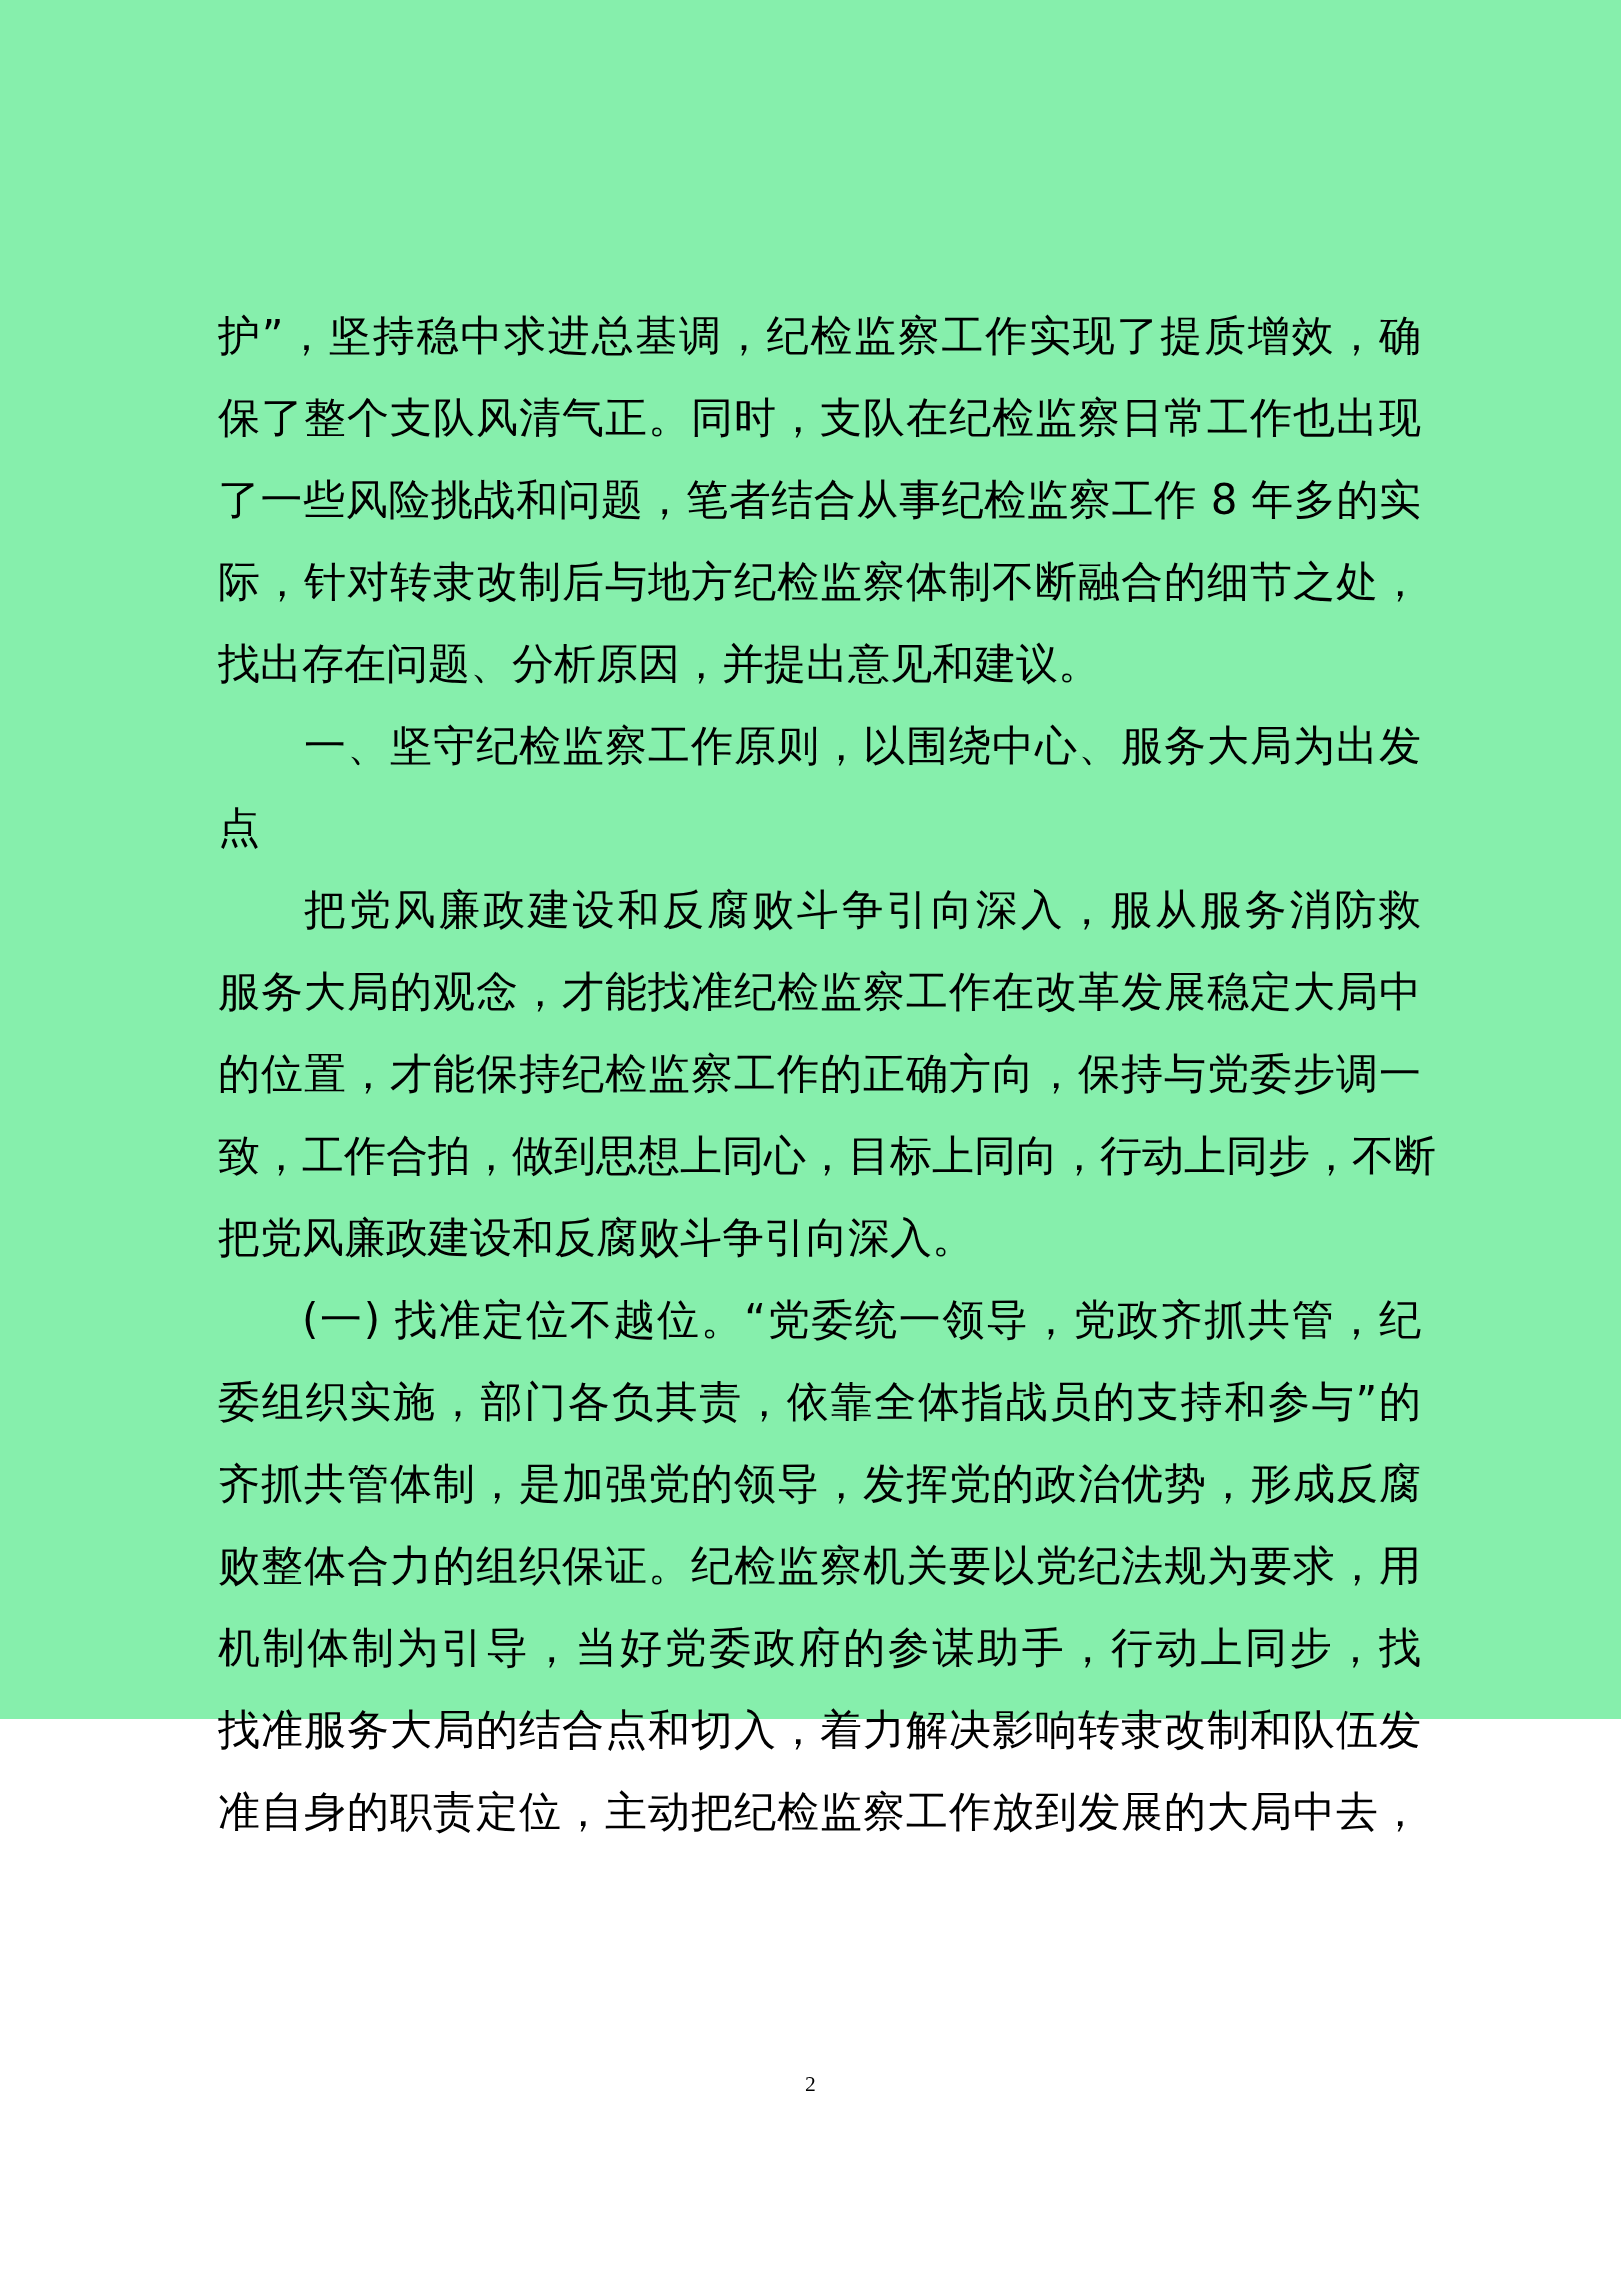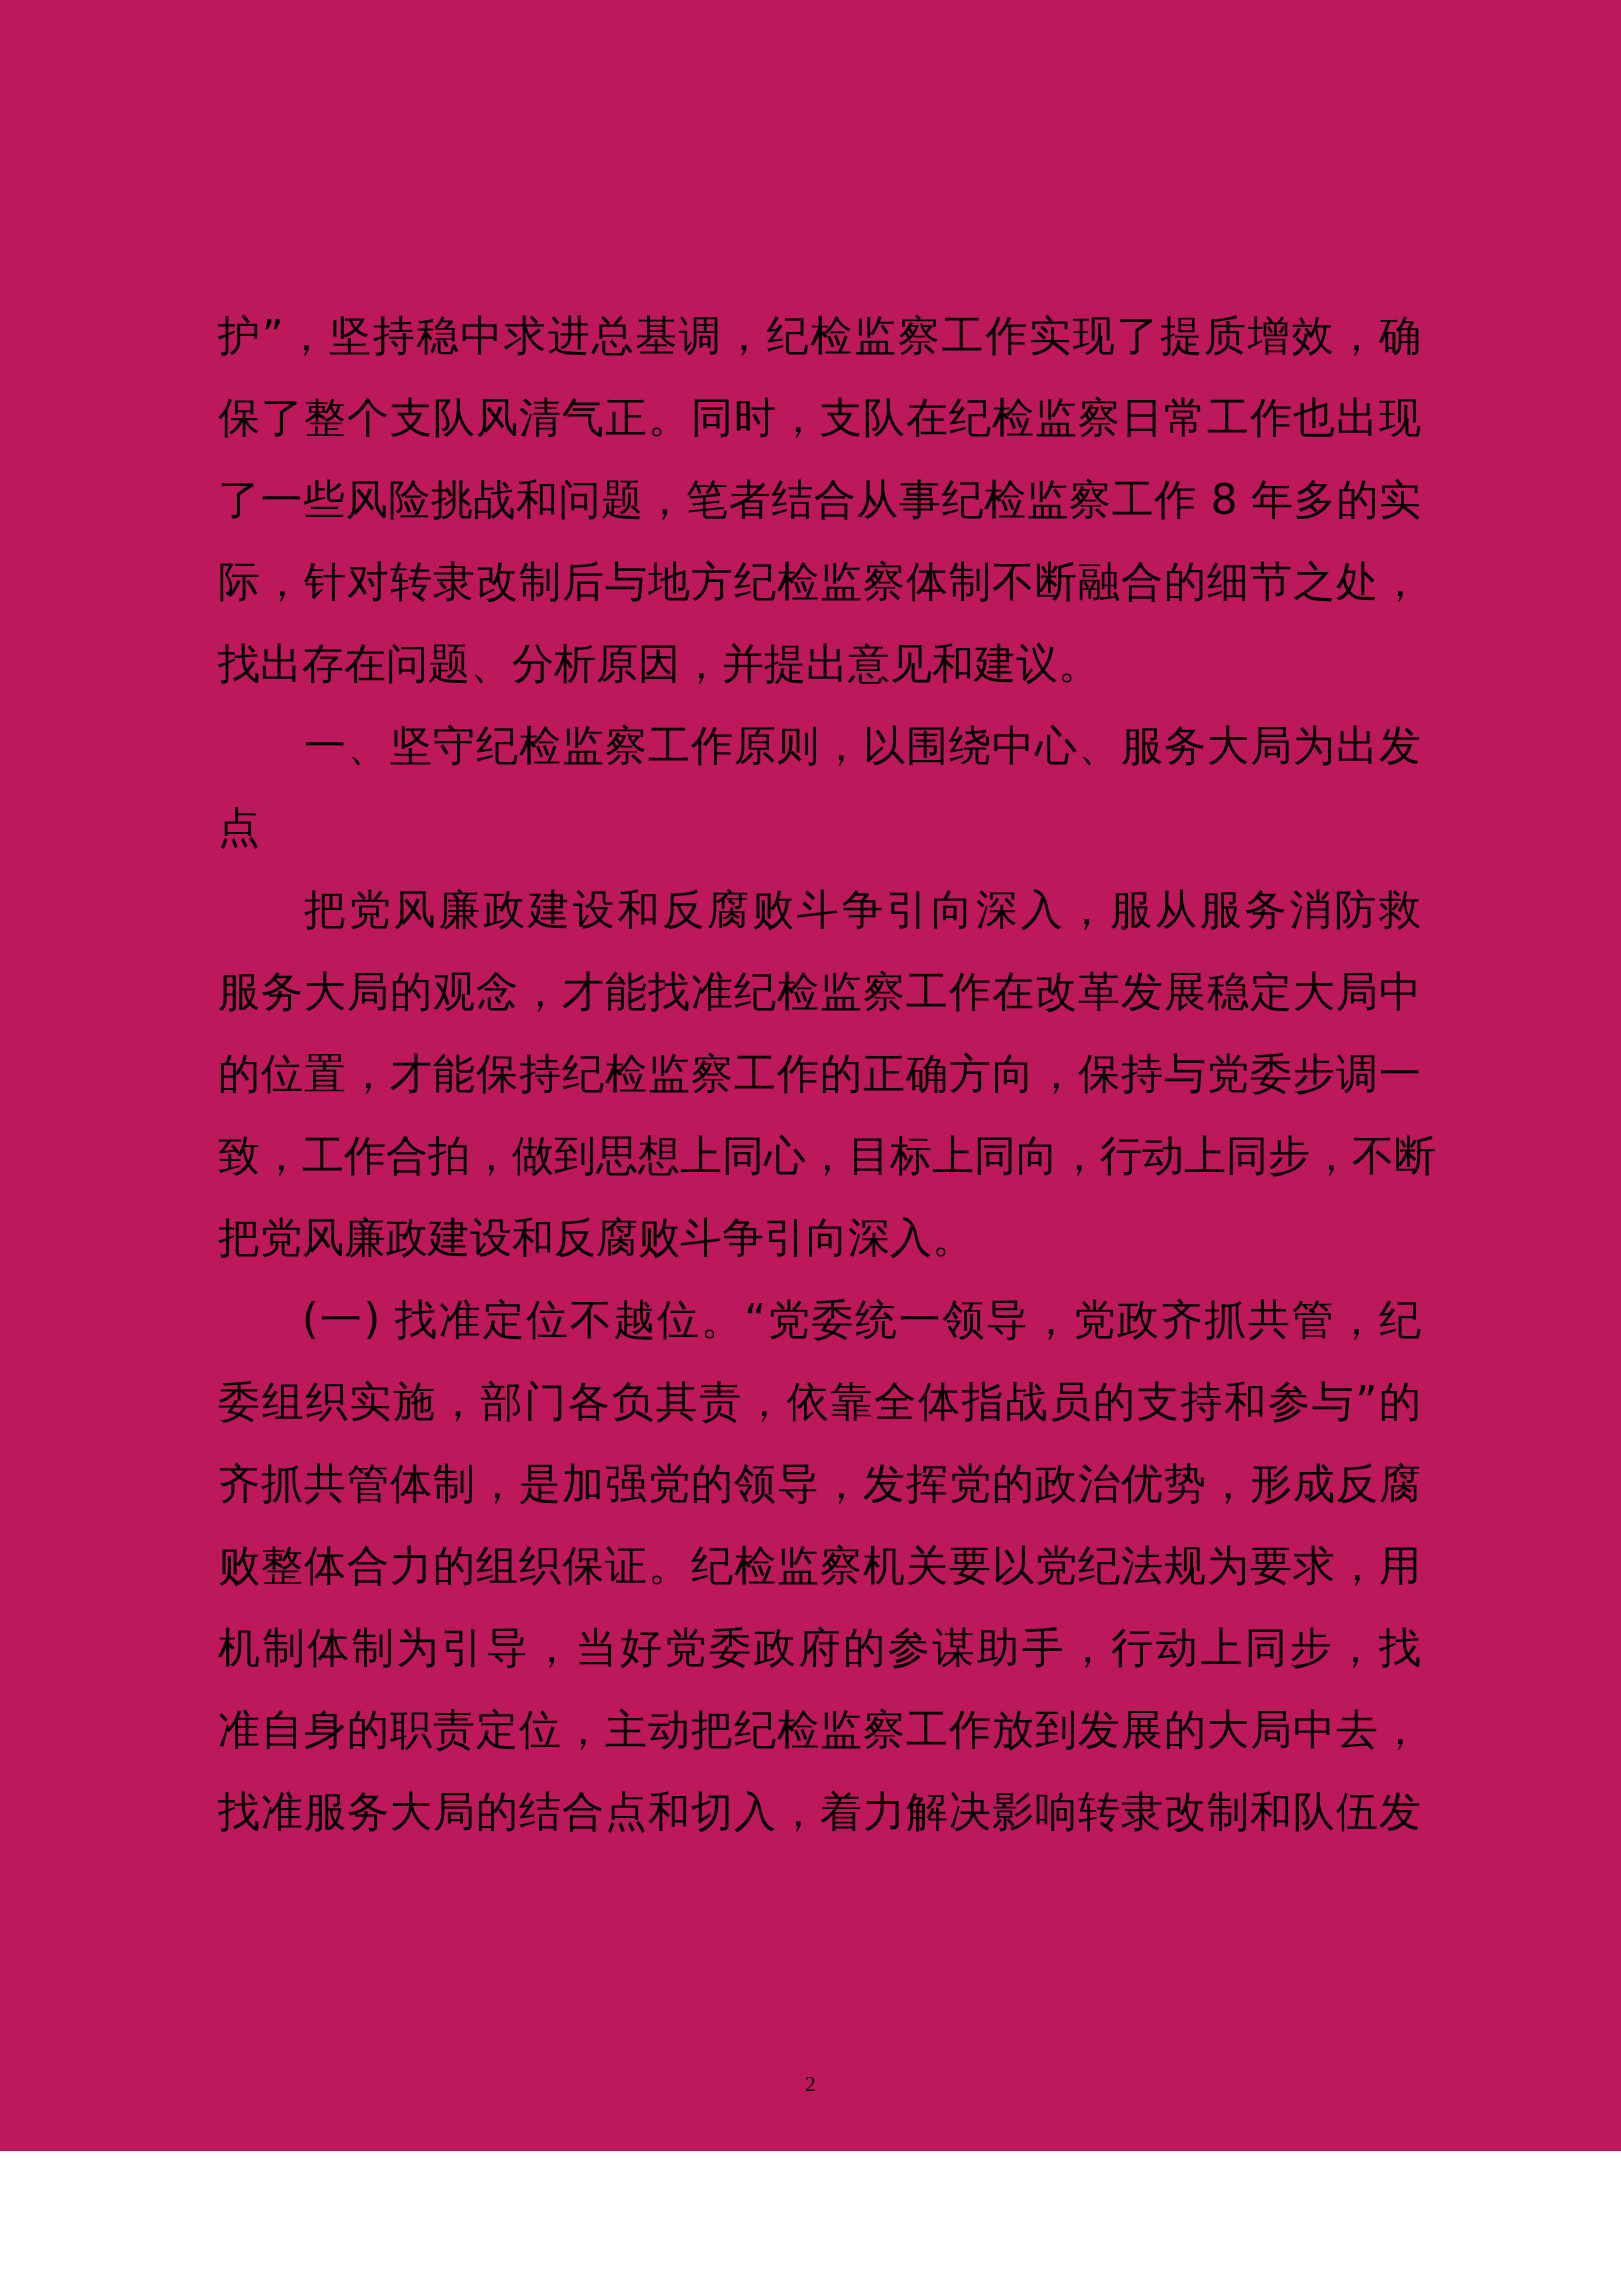--- a/index.html
+++ b/index.html
@@ -11,22 +11,22 @@
     width: 1621px;
     height: 2293px;
     position: relative;
     overflow: hidden;
   }
   .page {
     position: absolute;
     left: 0;
     top: 0;
     width: 1621px;
-    height: 2151px;
-    background: #be185d;
+    height: 1719px;
+    background: #86efac;
   }
   .body-text {
     position: absolute;
     left: 218px;
     top: 295px;
     width: 1203px;
     font-family: "DejaVu Sans", "Liberation Sans", sans-serif;
     font-size: 42px;
     line-height: 82px;
     color: #000000;
@@ -86,21 +86,21 @@
       <span class="line">致，工作合拍，做到思想上同心，目标上同向，行动上同步，不断</span>
       <span class="line last">把党风廉政建设和反腐败斗争引向深入。</span>
     </div>
 
     <div>
       <span class="line indent-paren">(一) 找准定位不越位。“党委统一领导，党政齐抓共管，纪</span>
       <span class="line">委组织实施，部门各负其责，依靠全体指战员的支持和参与”的</span>
       <span class="line">齐抓共管体制，是加强党的领导，发挥党的政治优势，形成反腐</span>
       <span class="line">败整体合力的组织保证。纪检监察机关要以党纪法规为要求，用</span>
       <span class="line">机制体制为引导，当好党委政府的参谋助手，行动上同步，找</span>
+      <span class="line">找准服务大局的结合点和切入，着力解决影响转隶改制和队伍发</span>
       <span class="line">准自身的职责定位，主动把纪检监察工作放到发展的大局中去，</span>
-      <span class="line">找准服务大局的结合点和切入，着力解决影响转隶改制和队伍发</span>
     </div>
 
   </div>
 
   <div class="page-number">2</div>
 </div>
 
 
 </body></html>

